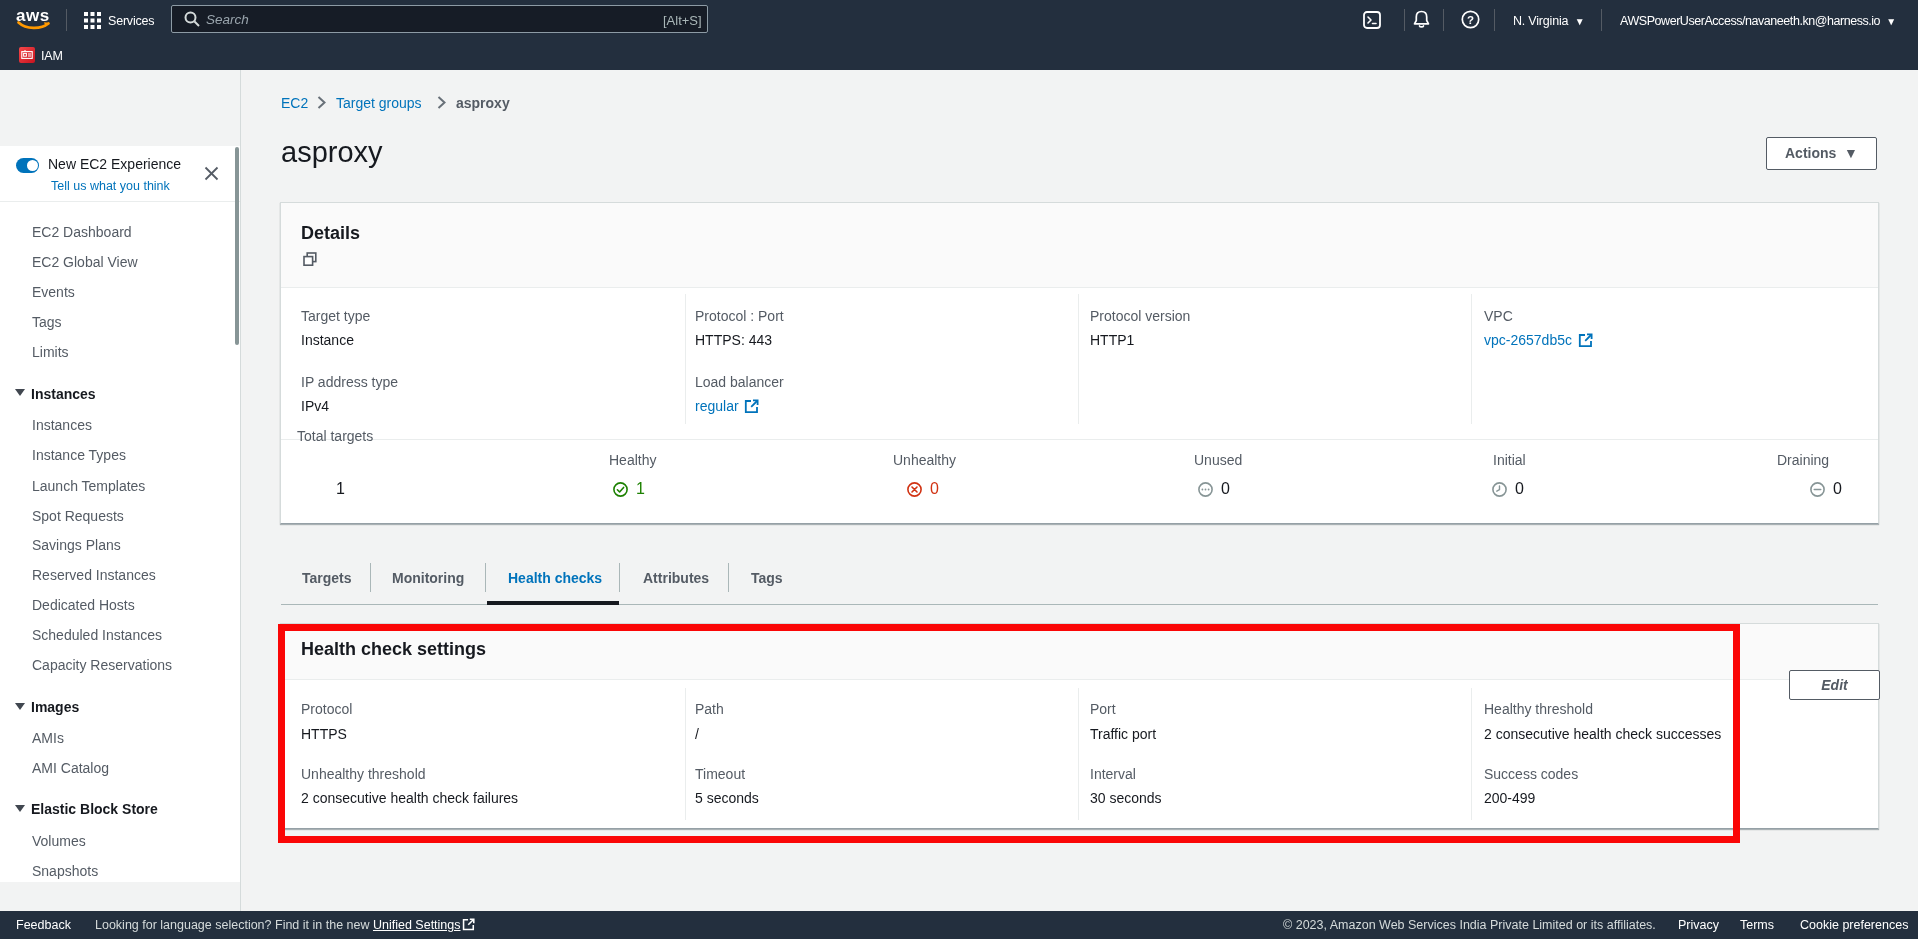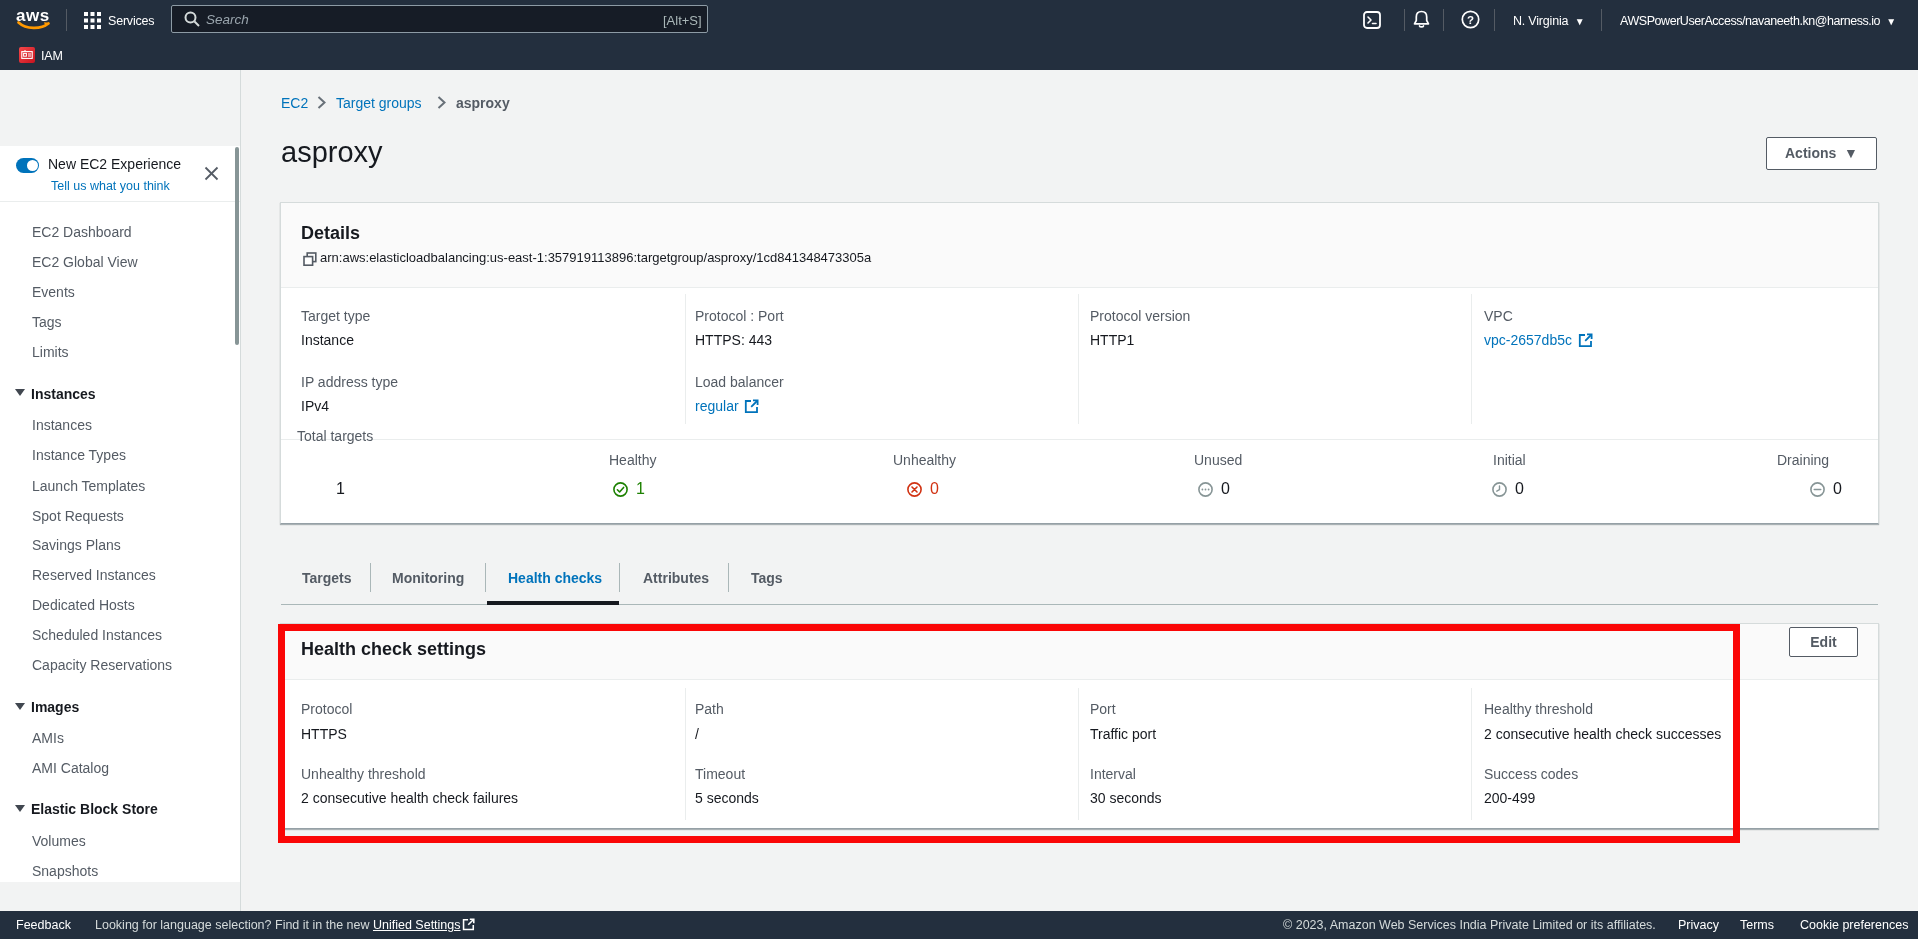--- a/index.html
+++ b/index.html
@@ -172,21 +172,20 @@
   <div class="abs" style="left:281px; top:136px; font-size:29px; color:#16191f;">asproxy</div>
   <div class="btn" style="left:1766px; top:137px; width:111px; height:33px; line-height:31px;">Actions&nbsp; ▼</div>
 
   <div class="card" style="left:280px; top:202px; width:1599px; height:322px;"></div>
   <div class="cardhead" style="left:281px; top:203px; width:1597px; height:85px;"></div>
   <div class="abs ctitle" style="left:301px; top:223px;">Details</div>
   <svg class="abs" style="left:303px; top:252px;" width="14" height="15" viewBox="0 0 14 15">
     <rect x="4.2" y="1" width="8.6" height="8.6" fill="none" stroke="#545b64" stroke-width="1.6"></rect>
     <rect x="1" y="4.6" width="8.6" height="8.6" fill="#ffffff" stroke="#545b64" stroke-width="1.6"></rect>
   </svg>
-  <div class="abs" style="left:320px; top:250px; font-size:13px; color:#16191f;">arn:aws:elasticloadbalancing:us-east-1:357919113896:targetgroup/asproxy/1cd841348473305a</div>
 
   <div class="vdiv" style="left:685px; top:294px; height:130px;"></div>
   <div class="vdiv" style="left:1078px; top:294px; height:130px;"></div>
   <div class="vdiv" style="left:1471px; top:294px; height:130px;"></div>
 
   <div class="lbl" style="left:301px; top:308px;">Target type</div>
   <div class="val" style="left:301px; top:332px;">Instance</div>
   <div class="lbl" style="left:301px; top:374px;">IP address type</div>
   <div class="val" style="left:301px; top:398px;">IPv4</div>
 
@@ -261,21 +260,21 @@
   <div class="tab" style="left:751px; top:570px;">Tags</div>
   <div class="tabsep" style="left:370px;"></div>
   <div class="tabsep" style="left:485px;"></div>
   <div class="tabsep" style="left:619px;"></div>
   <div class="tabsep" style="left:728px;"></div>
   <div class="abs" style="left:487px; top:601px; width:132px; height:4px; background:#16191f;"></div>
 
   <div class="card" style="left:280px; top:623px; width:1599px; height:206px;"></div>
   <div class="cardhead" style="left:281px; top:624px; width:1597px; height:56px;"></div>
   <div class="abs ctitle" style="left:301px; top:639px;">Health check settings</div>
-  <div class="btn" style="left:1789px; top:627px; width:69px; height:30px; line-height:28px;">Edit</div>
+  <div class="btn" style="left:1789px; top:670px; width:91px; height:30px; line-height:28px;font-style:italic;">Edit</div>
 
   <div class="vdiv" style="left:685px; top:688px; height:132px;"></div>
   <div class="vdiv" style="left:1078px; top:688px; height:132px;"></div>
   <div class="vdiv" style="left:1471px; top:688px; height:132px;"></div>
 
   <div class="lbl" style="left:301px; top:701px;">Protocol</div>
   <div class="val" style="left:301px; top:726px;">HTTPS</div>
   <div class="lbl" style="left:301px; top:766px;">Unhealthy threshold</div>
   <div class="val" style="left:301px; top:790px;">2 consecutive health check failures</div>
 

